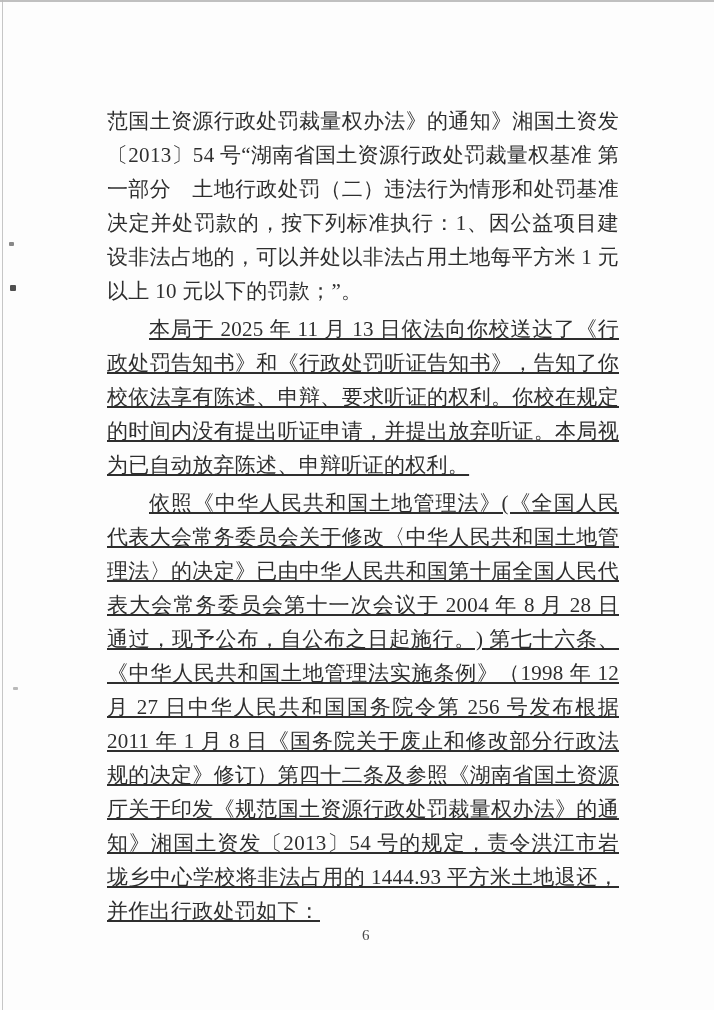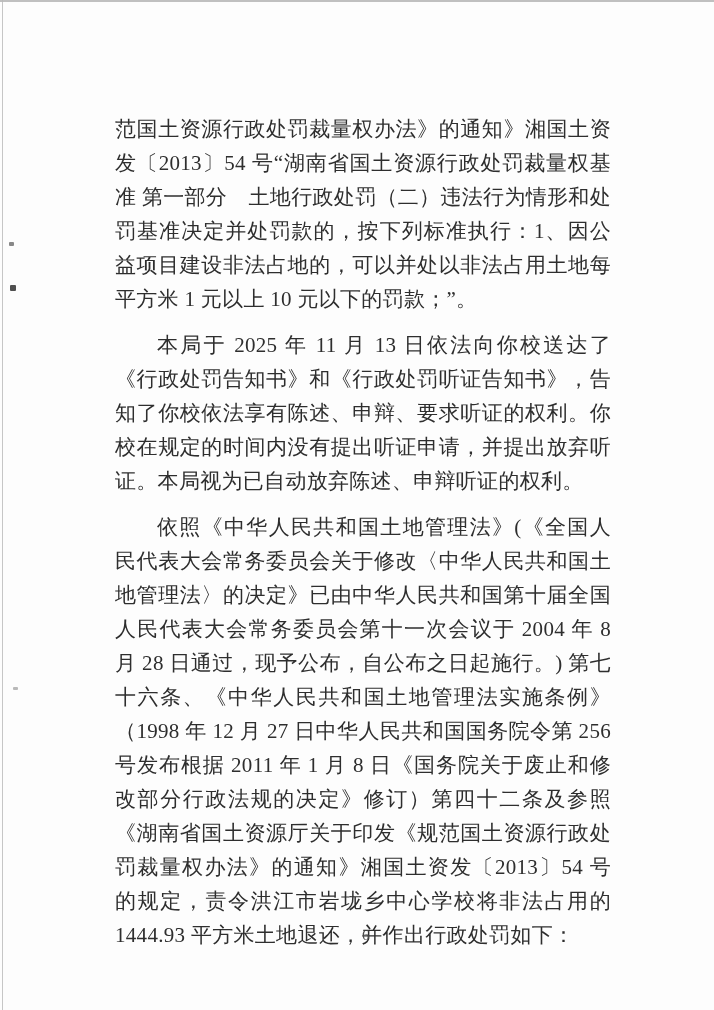--- a/index.html
+++ b/index.html
@@ -41,25 +41,26 @@
     top: 100px;
     width: 520px;
     color: #2e2e2e;
     font-size: 21px;
     line-height: 34px;
     text-align: justify;
     text-justify: inter-ideograph;
     letter-spacing: 0.3px;
   }
   .para {
-    margin: 12px;
+    margin: 4px;
     padding: 0;
   }
   .para.indented {
     text-indent: 2em;
+    text-decoration: underline;
   }
   .page-number {
     position: absolute;
     left: 362px;
     top: 927px;
     font-size: 15px;
     color: #4a4a4a;
     font-family: "Liberation Serif", "DejaVu Serif", serif;
   }
 </style>

